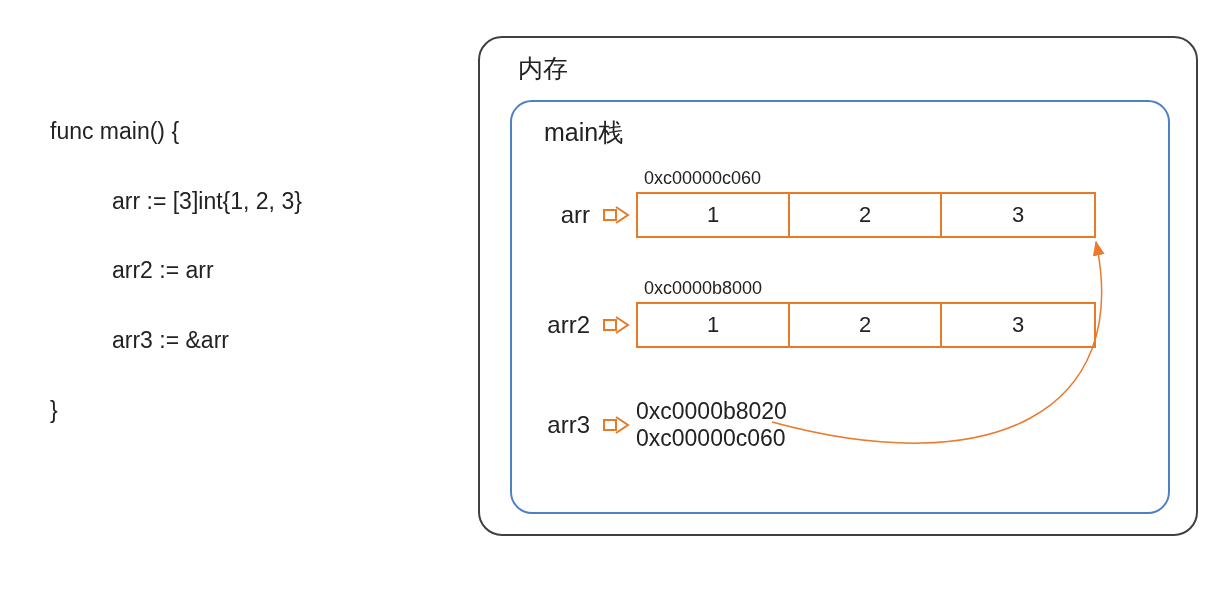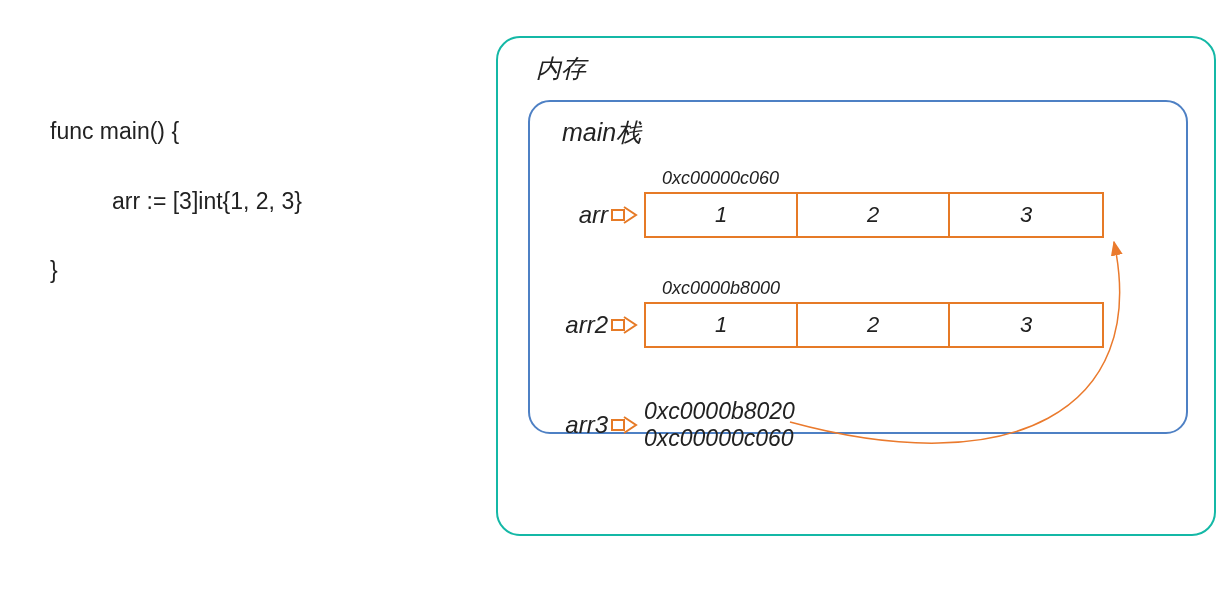--- a/index.html
+++ b/index.html
@@ -19,58 +19,57 @@
     top: 114px;
     font-size: 23px;
     line-height: 1.55;
   }
   .code-line { white-space: pre; margin-bottom: 34px; }
   .code-line.indent { padding-left: 62px; }
   .code-line.last { margin-bottom: 0; }
 
   .outer-box {
     position: absolute;
-    left: 496px;
+    left: 478px;
     top: 36px;
     width: 720px;
     height: 500px;
-    border: 2px solid #14b8a6;
+    border: 2px solid #404040;
     border-radius: 24px;
-    font-style: italic;
   }
   .outer-title {
     position: absolute;
     left: 38px;
     top: 14px;
     font-size: 25px;
   }
   .inner-box {
     position: absolute;
     left: 30px;
     top: 62px;
     width: 660px;
-    height: 334px;
+    height: 414px;
     border: 2px solid #4e80c4;
     border-radius: 22px;
   }
   .inner-title {
     position: absolute;
     left: 32px;
     top: 14px;
     font-size: 25px;
   }
 
   .var-row {
     position: absolute;
     display: flex;
     align-items: center;
   }
   .var-label {
     font-size: 24px;
-    margin-right: 2px;
+    margin-right: 12px;
     width: 56px;
     text-align: right;
   }
   .arrow-right {
     width: 28px;
     height: 18px;
     margin-right: 6px;
     display: flex;
     align-items: center;
   }
@@ -102,20 +101,22 @@
     position: absolute;
     pointer-events: none;
   }
 </style>
 </head>
 <body>
 
 <div class="code-block">
   <div class="code-line">func main() {</div>
   <div class="code-line indent">arr := [3]int{1, 2, 3}</div>
+  <div class="code-line indent">arr2 := arr</div>
+  <div class="code-line indent">arr3 := &amp;arr</div>
   <div class="code-line last">}</div>
 </div>
 
 <div class="outer-box">
   <div class="outer-title">内存</div>
   <div class="inner-box">
     <div class="inner-title">main栈</div>
 
     <div class="addr-label" style="position:absolute; left:132px; top:66px;">0xc00000c060</div>
 

